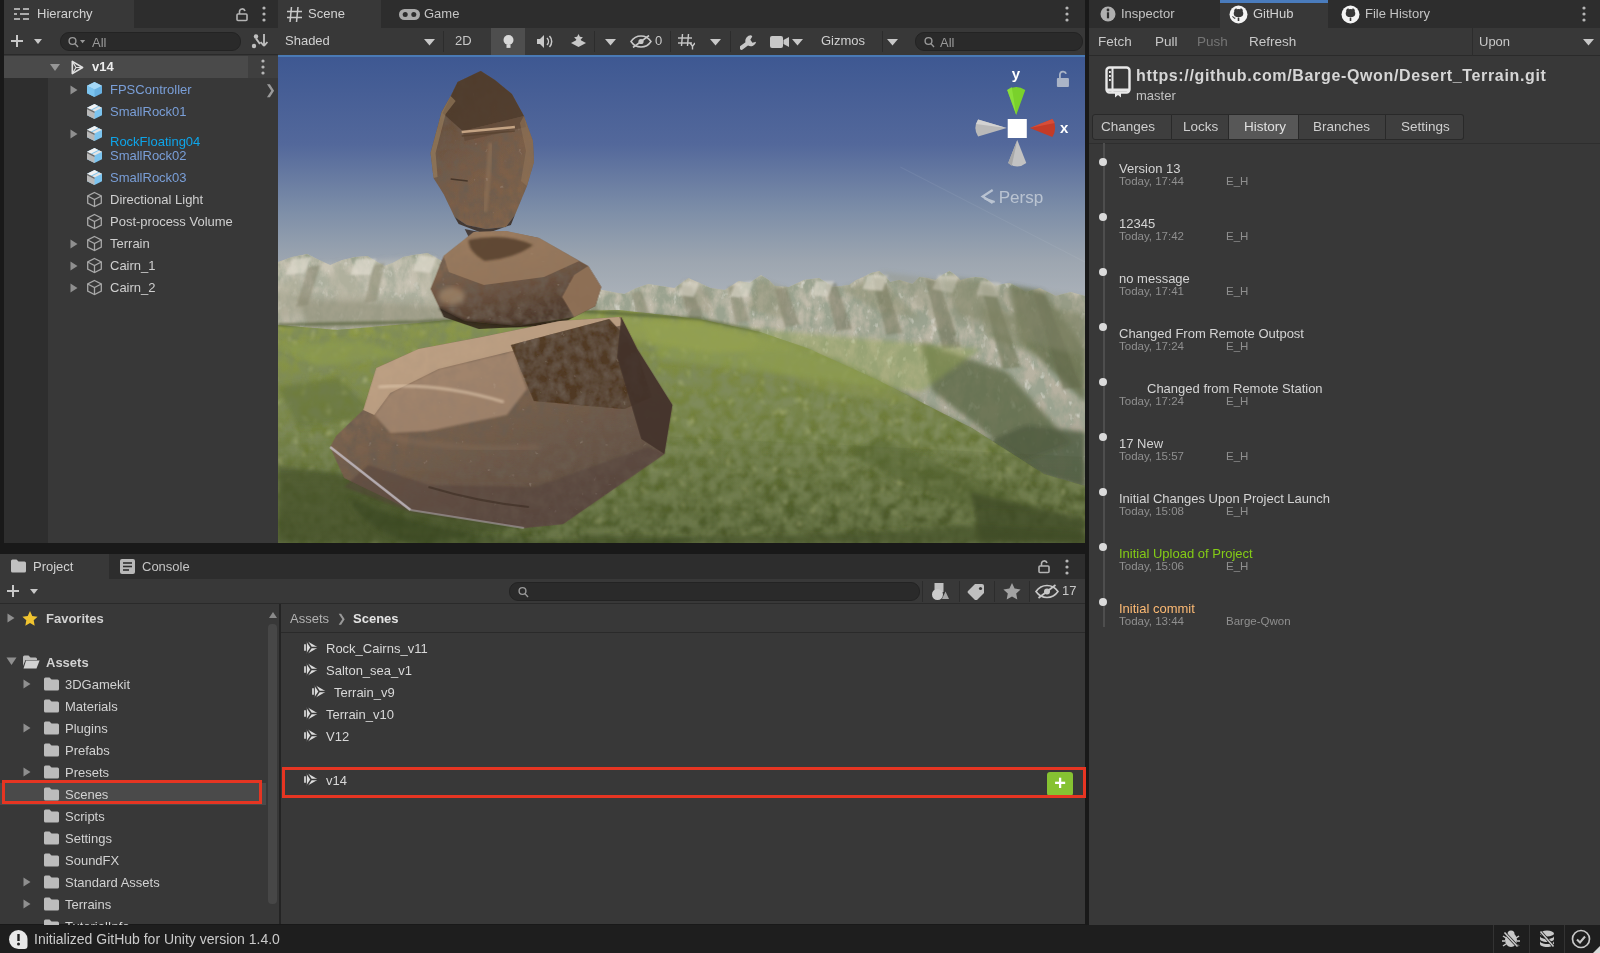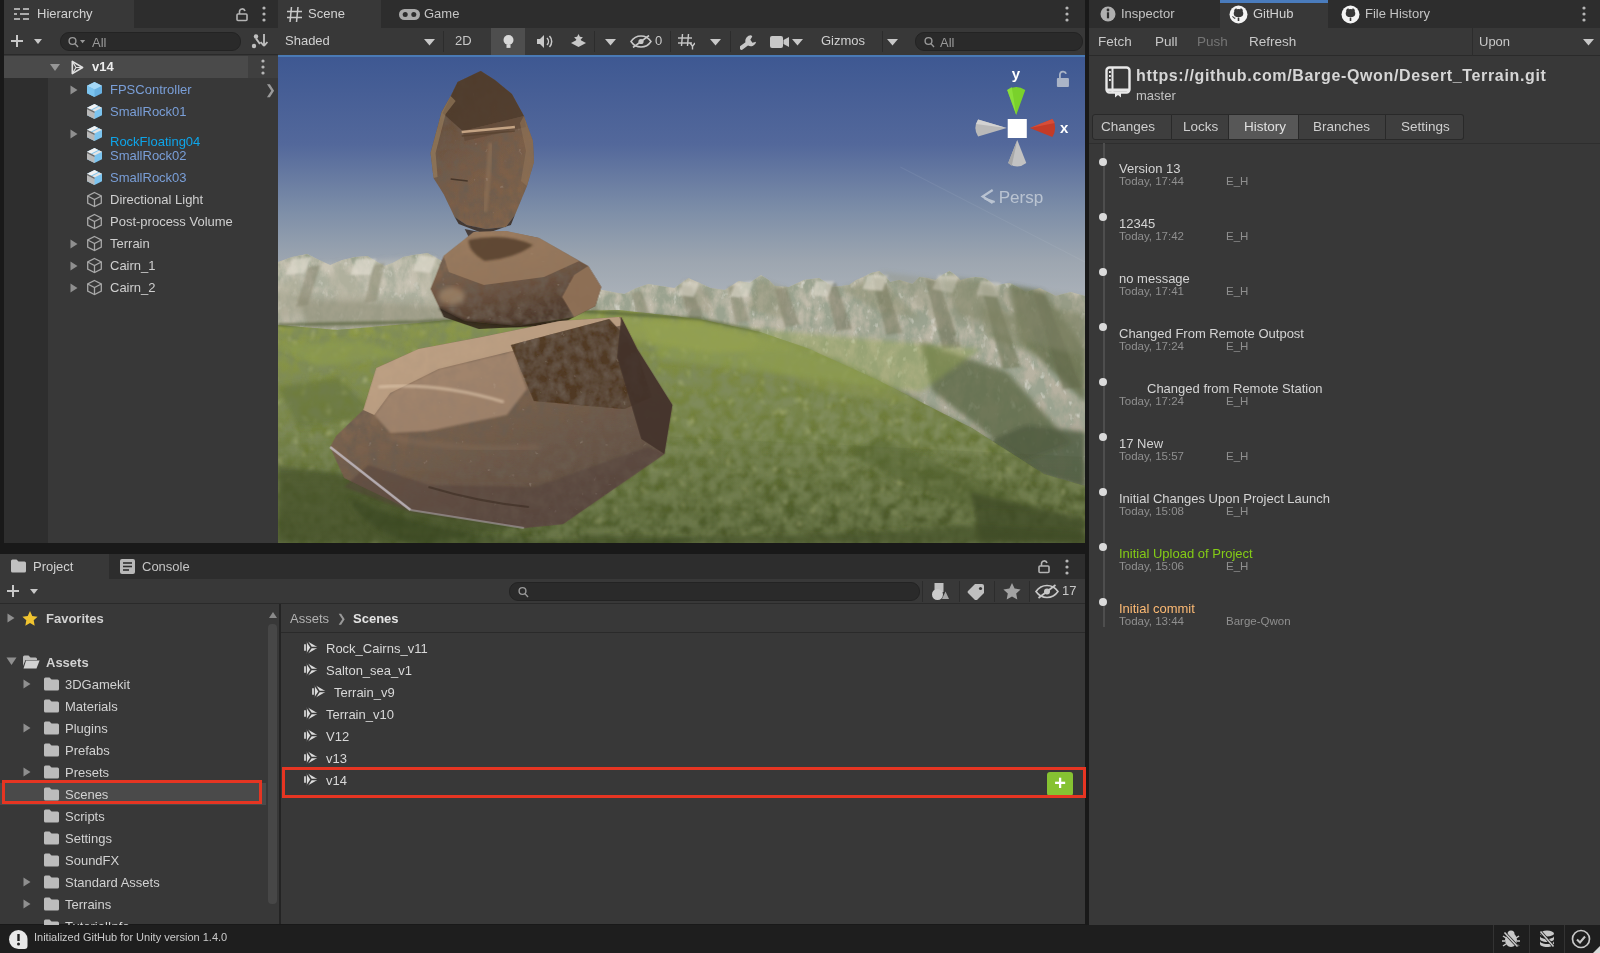--- a/index.html
+++ b/index.html
@@ -982,51 +982,41 @@
         <div class="abs" style="left: 0px; top: 121px; width: 804px; height: 22px;">
           <div class="abs" style="left: 22px; top: 2px;">
             <svg width="17" height="17" viewBox="0 0 17 17">
               <path d="M15.2 8.5 L3.9 2 V15 z" fill="#dcdcdc"></path>
               <path d="M8.2 8.5 L15.2 8.5 M8.2 8.5 L3.9 2 M8.2 8.5 L3.9 15" stroke="#383838" stroke-width="1.5" fill="none"></path>
               <path d="M2 5.2 L2 11.8" stroke="#dcdcdc" stroke-width="1.7" fill="none"></path>
             </svg>
           </div>
           <div class="abs" style="left: 45px; top: 3.5px; font-size: 13px; color: rgb(216, 216, 216);">V12</div>
         </div>
-        <div class="abs" style="left: 0px; top: 143px; width: 804px; height: 22px;">
-          <div class="abs" style="left: 22px; top: 2px;">
-            <svg width="17" height="17" viewBox="0 0 17 17">
-              <path d="M15.2 8.5 L3.9 2 V15 z" fill="#dcdcdc"></path>
-              <path d="M8.2 8.5 L15.2 8.5 M8.2 8.5 L3.9 2 M8.2 8.5 L3.9 15" stroke="#383838" stroke-width="1.5" fill="none"></path>
-              <path d="M2 5.2 L2 11.8" stroke="#dcdcdc" stroke-width="1.7" fill="none"></path>
-            </svg>
-          </div>
-          <div class="abs" style="left: 45px; top: 3.5px; font-size: 13px; color: rgb(216, 216, 216);">v13</div>
-        </div>
         <div class="abs" style="left: 0px; top: 165px; width: 804px; height: 22px;">
           <div class="abs" style="left: 22px; top: 2px;">
             <svg width="17" height="17" viewBox="0 0 17 17">
               <path d="M15.2 8.5 L3.9 2 V15 z" fill="#dcdcdc"></path>
               <path d="M8.2 8.5 L15.2 8.5 M8.2 8.5 L3.9 2 M8.2 8.5 L3.9 15" stroke="#383838" stroke-width="1.5" fill="none"></path>
               <path d="M2 5.2 L2 11.8" stroke="#dcdcdc" stroke-width="1.7" fill="none"></path>
             </svg>
           </div>
           <div class="abs" style="left: 45px; top: 3.5px; font-size: 13px; color: rgb(216, 216, 216);">v14</div>
         </div>
         <div class="abs" style="left: 766px; top: 168px; width: 26px; height: 24px; background: rgb(134, 194, 50); border-radius: 3px; color: rgb(255, 255, 255); font-size: 20px; font-weight: bold; text-align: center; line-height: 23px;">+</div>
       </div>
   </div>
 
   <div class="abs" id="status" style="left:0;top:925px;width:1600px;height:28px;background:#1e1e1e;">
     <svg class="abs" style="left:8px;top:4px;" width="21" height="21" viewBox="0 0 21 21">
       <path d="M10.5 1 a9 9 0 1 0 0 19 l6-0 a3 3 0 0 0 3-3 v-7 a9 9 0 0 0-9-9 z" fill="#e8e8e8"></path>
       <rect x="9.3" y="5" width="2.4" height="7" fill="#1e1e1e"></rect>
       <circle cx="10.5" cy="15" r="1.5" fill="#1e1e1e"></circle>
     </svg>
-    <span class="abs" style="left:34px;top:6px;font-size:11px;color:#cacaca;">Initialized GitHub for Unity version 1.4.0</span>
+    <span class="abs" style="left:34px;top:6px;font-size:14px;color:#cacaca;">Initialized GitHub for Unity version 1.4.0</span>
     <div class="abs" style="left:1493px;top:0;width:1px;height:28px;background:#333;"></div>
     <div class="abs" style="left:1529px;top:0;width:1px;height:28px;background:#333;"></div>
     <div class="abs" style="left:1564px;top:0;width:1px;height:28px;background:#333;"></div>
     <svg class="abs" style="left:1501px;top:4px;" width="20" height="20" viewBox="0 0 20 20">
       <ellipse cx="10" cy="11" rx="6" ry="7" fill="#c8c8c8"></ellipse>
       <circle cx="10" cy="5" r="3.5" fill="#c8c8c8"></circle>
       <g stroke="#c8c8c8" stroke-width="1.5">
           <line x1="2" y1="7" x2="5" y2="9"></line>
           <line x1="18" y1="7" x2="15" y2="9"></line>
           <line x1="1" y1="12" x2="4" y2="12"></line>

